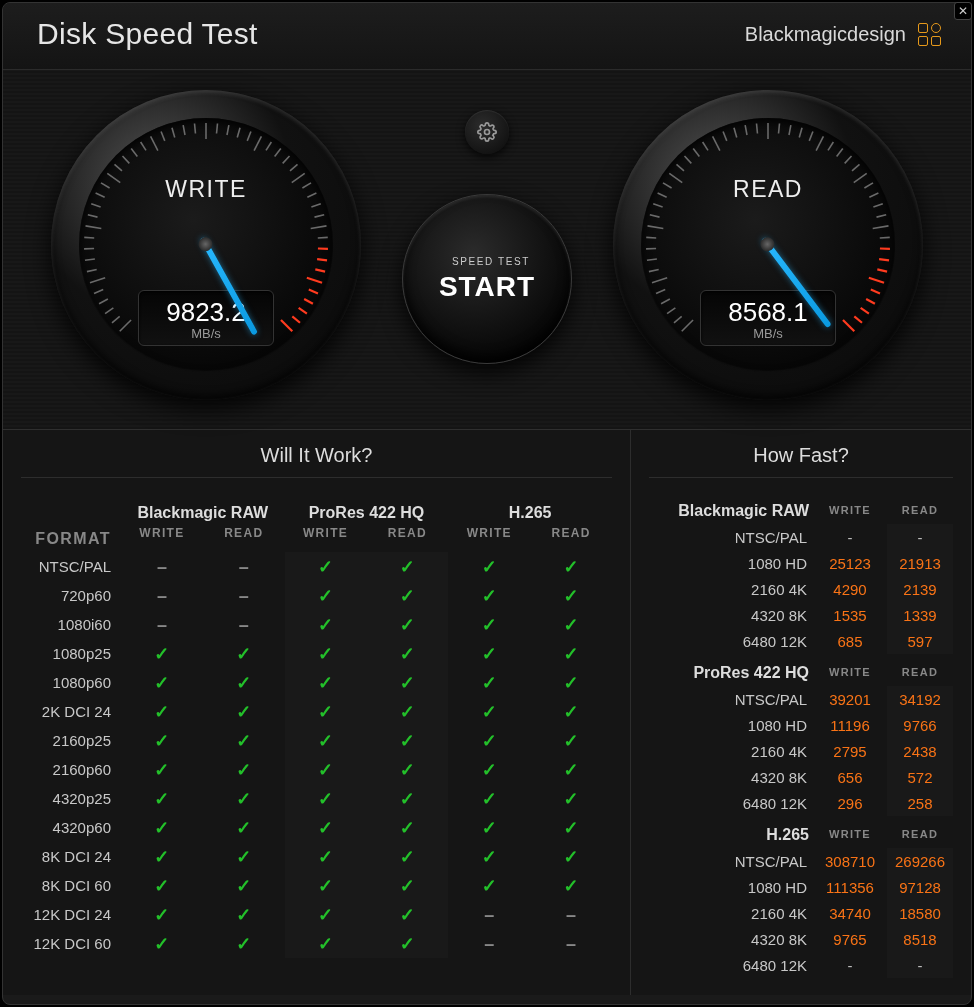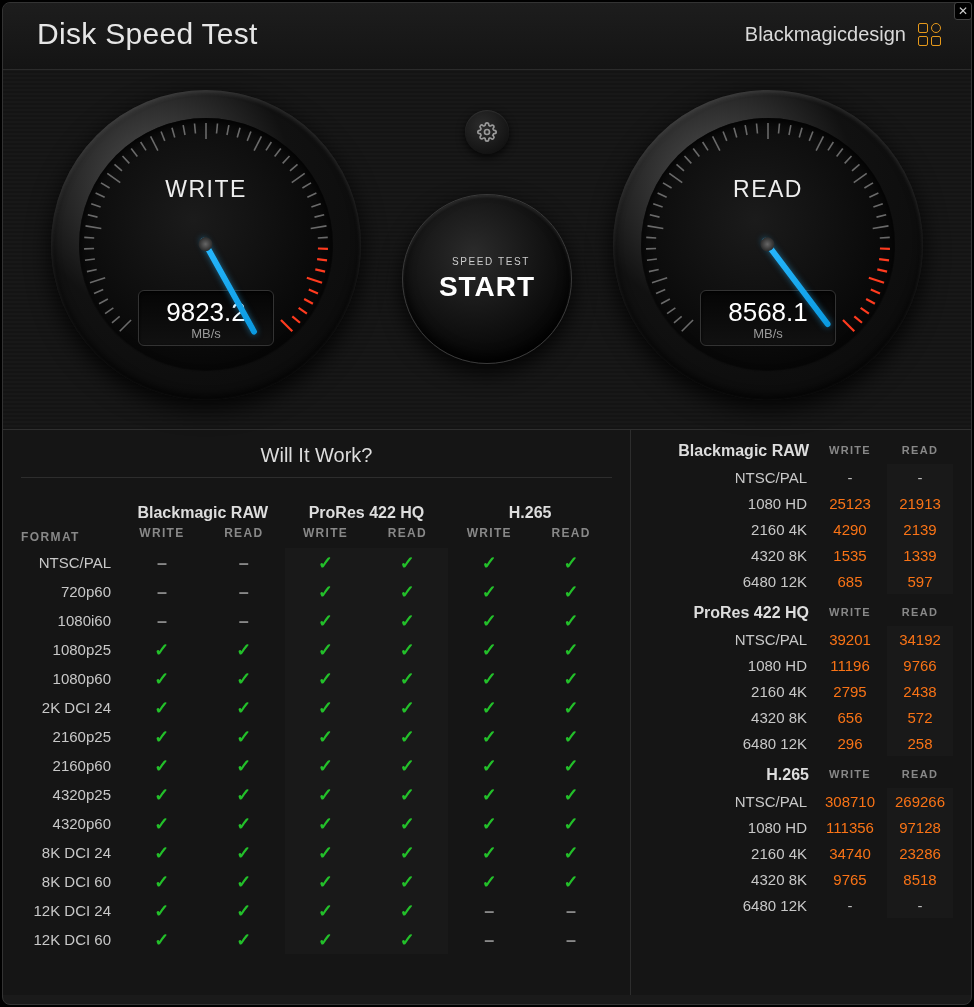--- a/index.html
+++ b/index.html
@@ -237,23 +237,24 @@
   }
   .will-grid .hcodec {
     grid-column: span 2;
     text-align: center;
     font-size: 16px;
     font-weight: 600;
     color: #ddd;
     padding: 6px 0 2px;
   }
   .will-grid .hformat {
-    font-size: 12px;
+    font-size: 16px;
     letter-spacing: 1.4px;
     color: #888;
+    text-align: right;
     padding: 6px 10px 4px 0;
     align-self: end;
     font-weight: 600;
   }
   .will-grid .hcol {
     font-size: 12px;
     letter-spacing: 1.3px;
     color: #888;
     text-align: center;
     padding: 2px 0 4px;
@@ -591,20 +592,21 @@
           <div class="cell"><span class="check">✓</span></div>
           <div class="cell"><span class="check">✓</span></div>
           <div class="cell alt"><span class="check">✓</span></div>
           <div class="cell alt"><span class="check">✓</span></div>
           <div class="cell"><span class="dash">–</span></div>
           <div class="cell"><span class="dash">–</span></div>
         </div>
     </div>
 
     <div class="panel fast">
+      <div class="panel-title">How Fast?</div>
       <div class="fast-tbl" id="fast-tbl">
           <div class="fast-sec">
             <div class="sec-title">Blackmagic RAW</div>
             <div class="sec-h">WRITE</div>
             <div class="sec-h">READ</div>
             <div class="flabel">NTSC/PAL</div>
             <div class="fval na">-</div>
             <div class="fval alt na">-</div>
             <div class="flabel">1080 HD</div>
             <div class="fval">25123</div>
@@ -644,21 +646,21 @@
             <div class="sec-h">WRITE</div>
             <div class="sec-h">READ</div>
             <div class="flabel">NTSC/PAL</div>
             <div class="fval">308710</div>
             <div class="fval alt">269266</div>
             <div class="flabel">1080 HD</div>
             <div class="fval">111356</div>
             <div class="fval alt">97128</div>
             <div class="flabel">2160 4K</div>
             <div class="fval">34740</div>
-            <div class="fval alt">23286</div>
+            <div class="fval alt">18580</div>
             <div class="flabel">4320 8K</div>
             <div class="fval">9765</div>
             <div class="fval alt">8518</div>
             <div class="flabel">6480 12K</div>
             <div class="fval na">-</div>
             <div class="fval alt na">-</div>
           </div>
         </div>
     </div>
 

